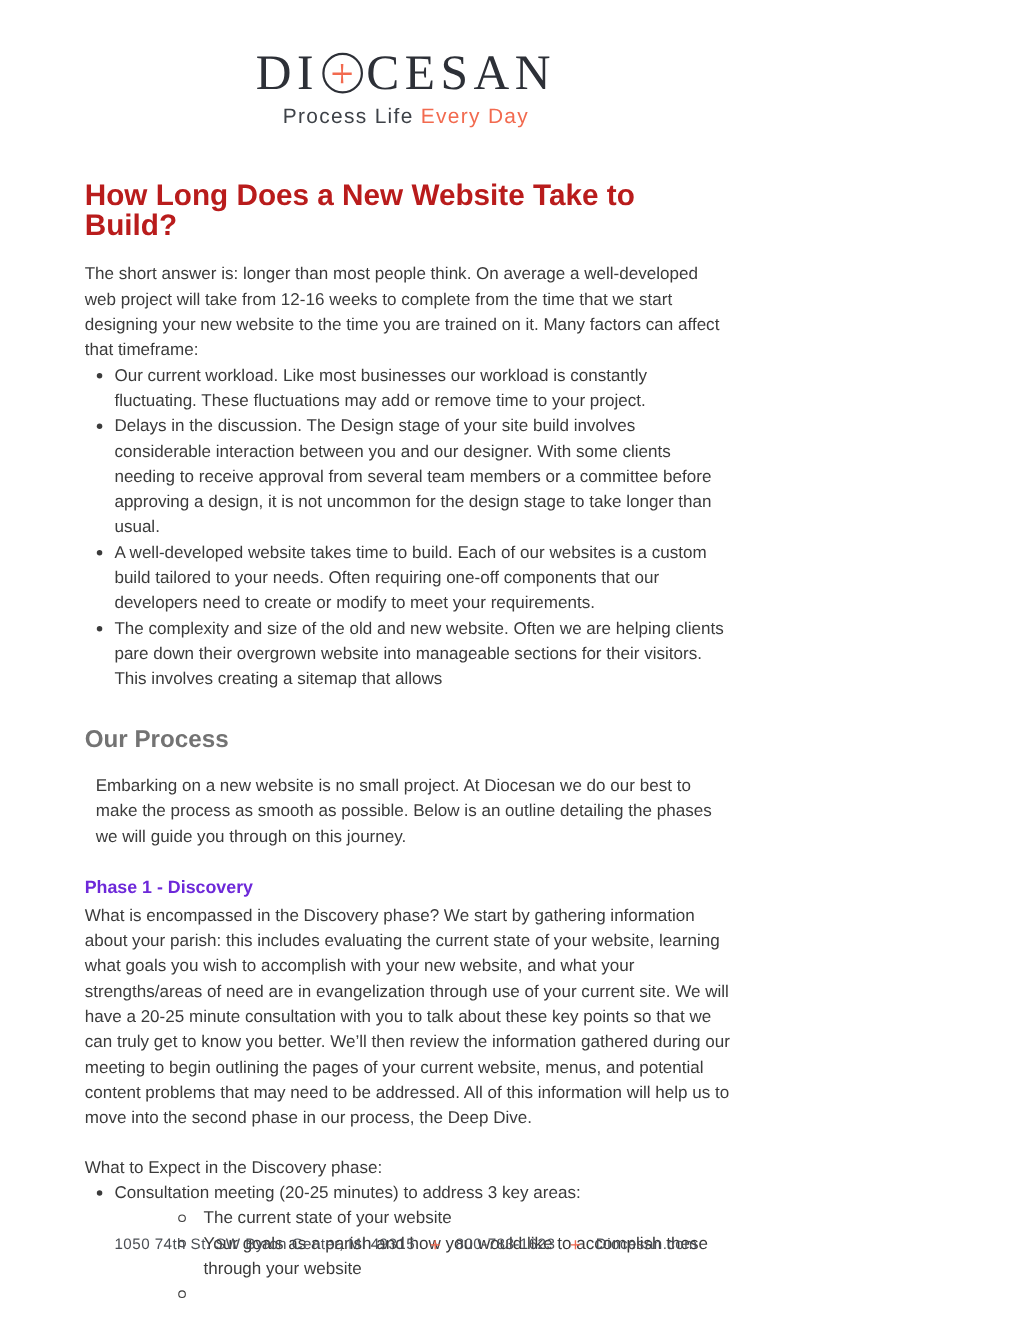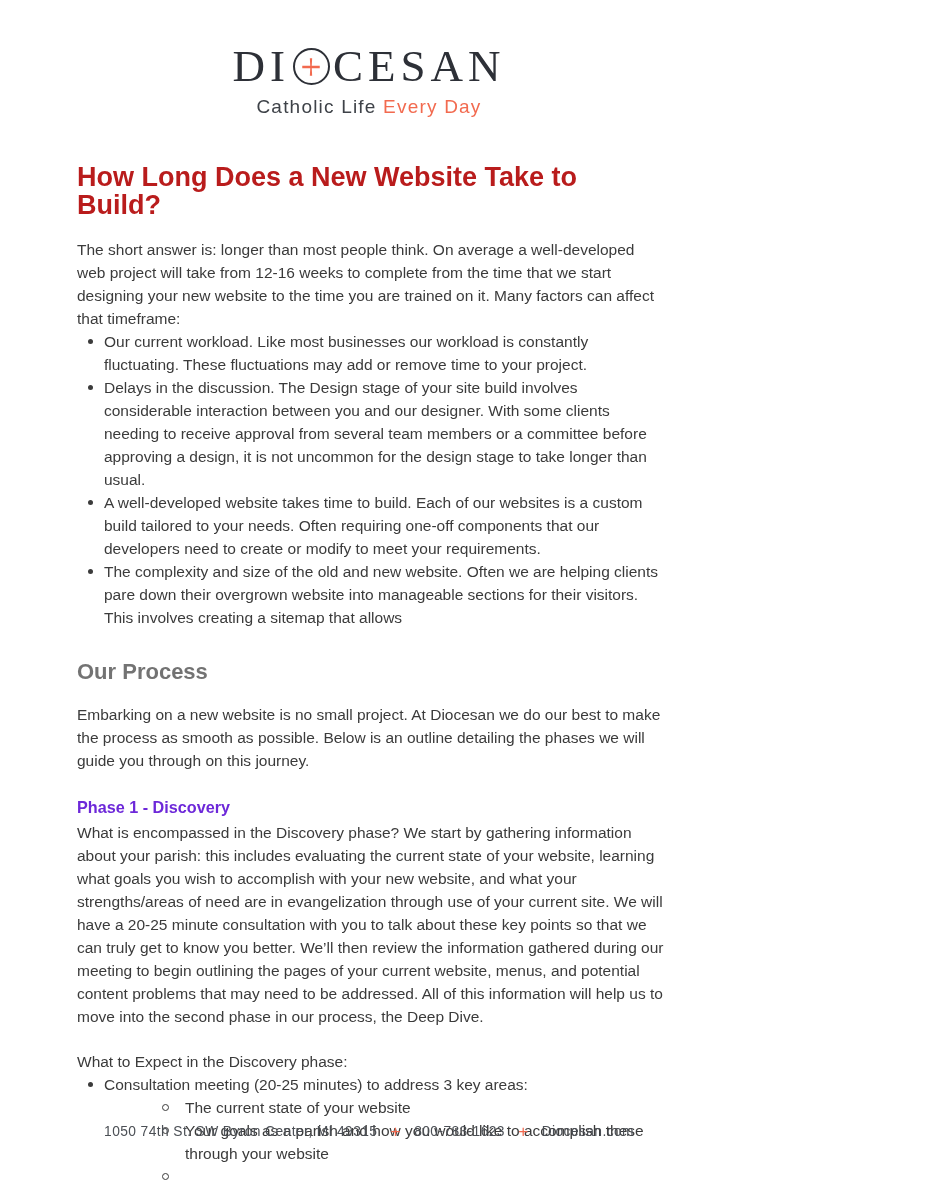--- a/index.html
+++ b/index.html
@@ -89,21 +89,21 @@
     border-radius: 50%;
     background: #3b3b3b;
   }
   .h2 {
     margin: 29px 0 0 0;
     font-size: 22px;
     font-weight: 700;
     color: #737373;
     line-height: 28px;
   }
-  .process-intro { margin: 17px 0 0 0; }
+  .process-intro { margin: 17px 0 0 10px; }
   .h3 {
     margin: 23px 0 0 0;
     font-size: 16.2px;
     font-weight: 700;
     color: #6d28d9;
     line-height: 24px;
   }
   .phase-body { margin: 2px 0 0 0; }
   .expect-heading { margin: 22px 0 0 0; }
 
@@ -155,21 +155,21 @@
     <div class="logo-word">
       <span>DI</span>
       <span class="logo-o">
         <svg width="20" height="20" viewBox="0 0 24 24" aria-hidden="true">
           <path d="M10.6 1.5 L13.4 1.5 L12.9 10.6 L22.5 10.6 L22.5 13.4 L12.9 13.4 L13.4 22.5 L10.6 22.5 L11.1 13.4 L1.5 13.4 L1.5 10.6 L11.1 10.6 Z" fill="#f26a4f"></path>
         </svg>
       </span>
       <span>CESAN</span>
     </div>
     <div class="tagline">
-      <span class="tag-dark">Catholic Life</span>
+      <span class="tag-dark">Process Life</span>
       <span class="tag-accent">Every Day</span>
     </div>
   </div>
 
   <div class="content">
 
     <div class="h1">How Long Does a New Website Take to Build?</div>
 
     <p class="body-text intro">The short answer is: longer than most people think. On average a well-developed web project will take from 12-16 weeks to complete from the time that we start designing your new website to the time you are trained on it. Many factors can affect that timeframe:</p>
 

